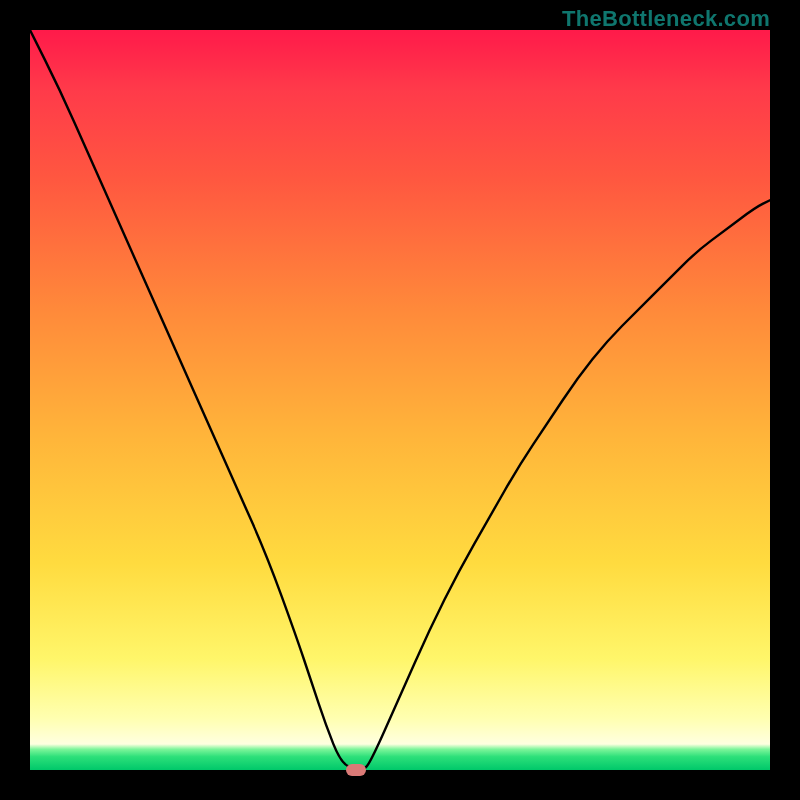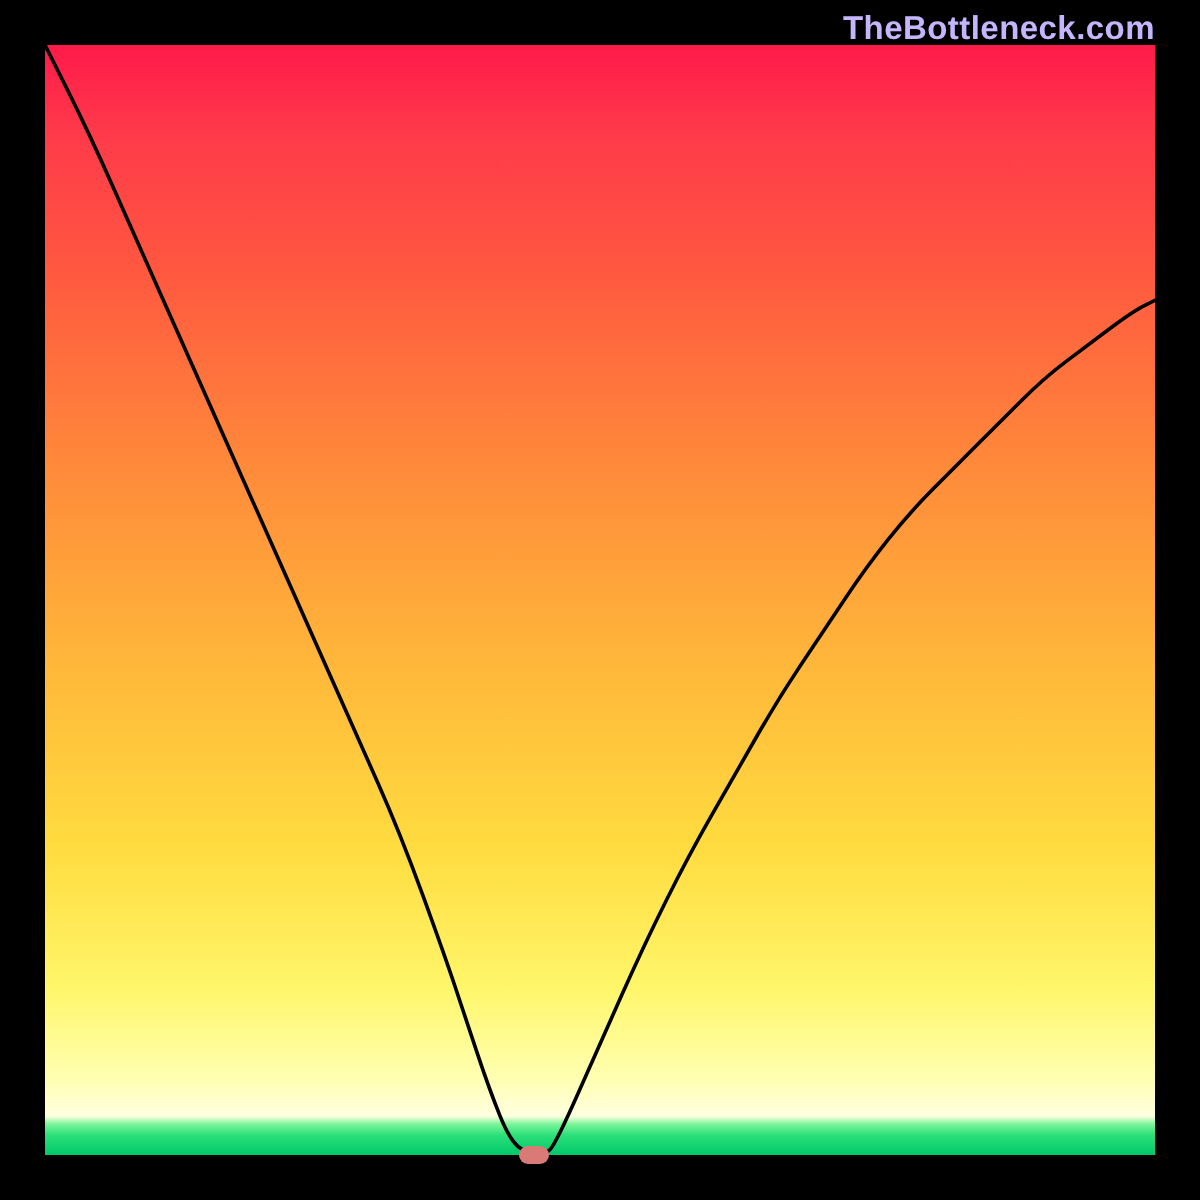--- a/index.html
+++ b/index.html
@@ -36,21 +36,21 @@
       #ffffe0 96.5%,
       #7cf59a 97.2%,
       #2de07a 98.2%,
       #00c86a 100%
     );
   }
   .watermark {
     position: absolute;
     top: 6px;
     right: 30px;
-    color: #c4b5fd;
+    color: #0f766e;
     font-size: 22px;
     font-weight: 600;
     letter-spacing: 0.3px;
     z-index: 5;
   }
   .marker {
     position: absolute;
     width: 20px;
     height: 12px;
     border-radius: 6px;

